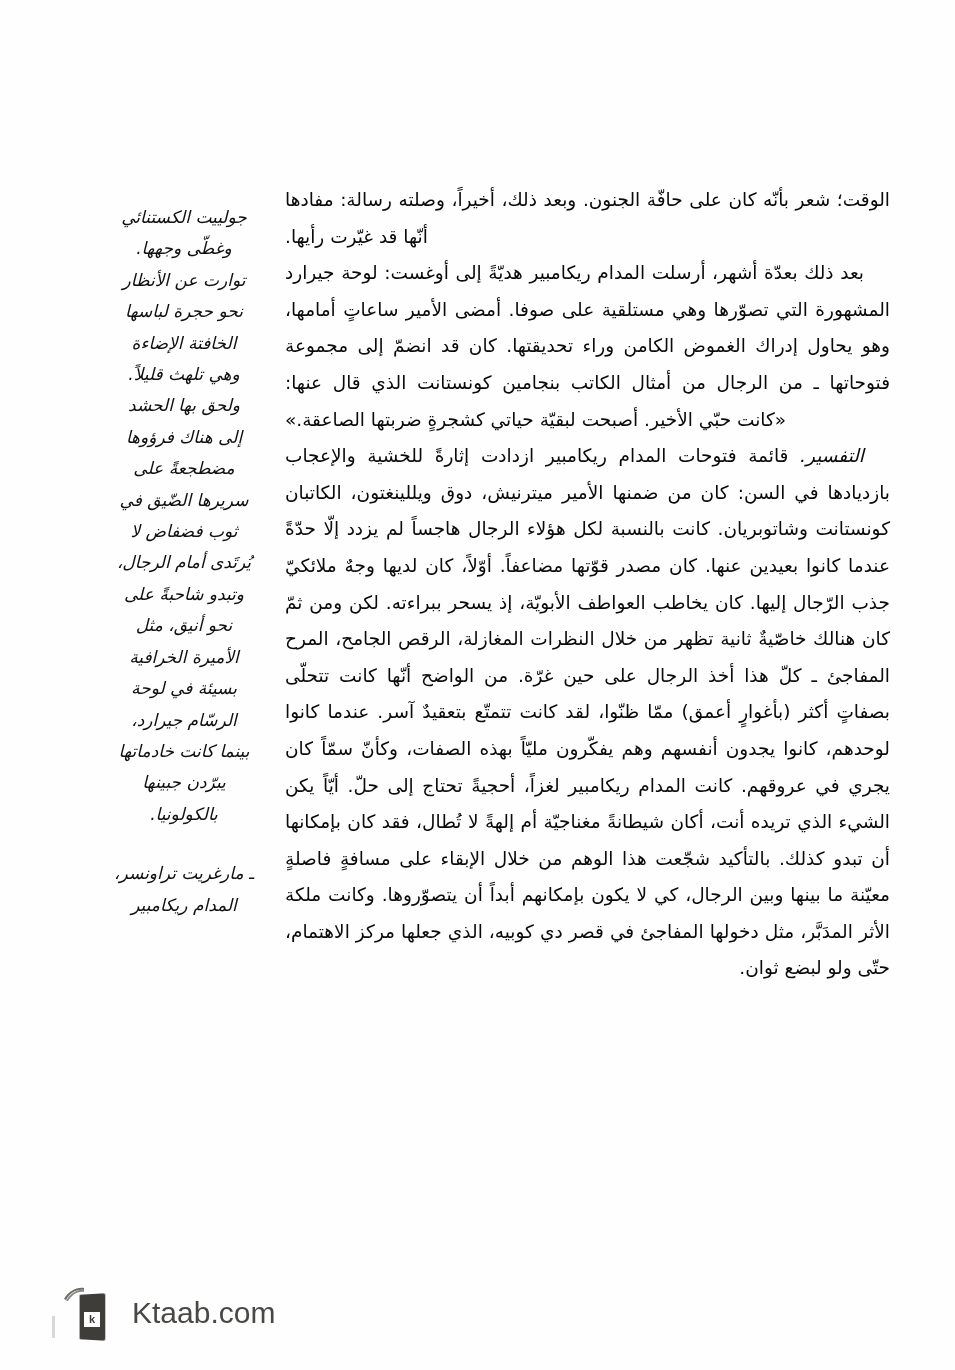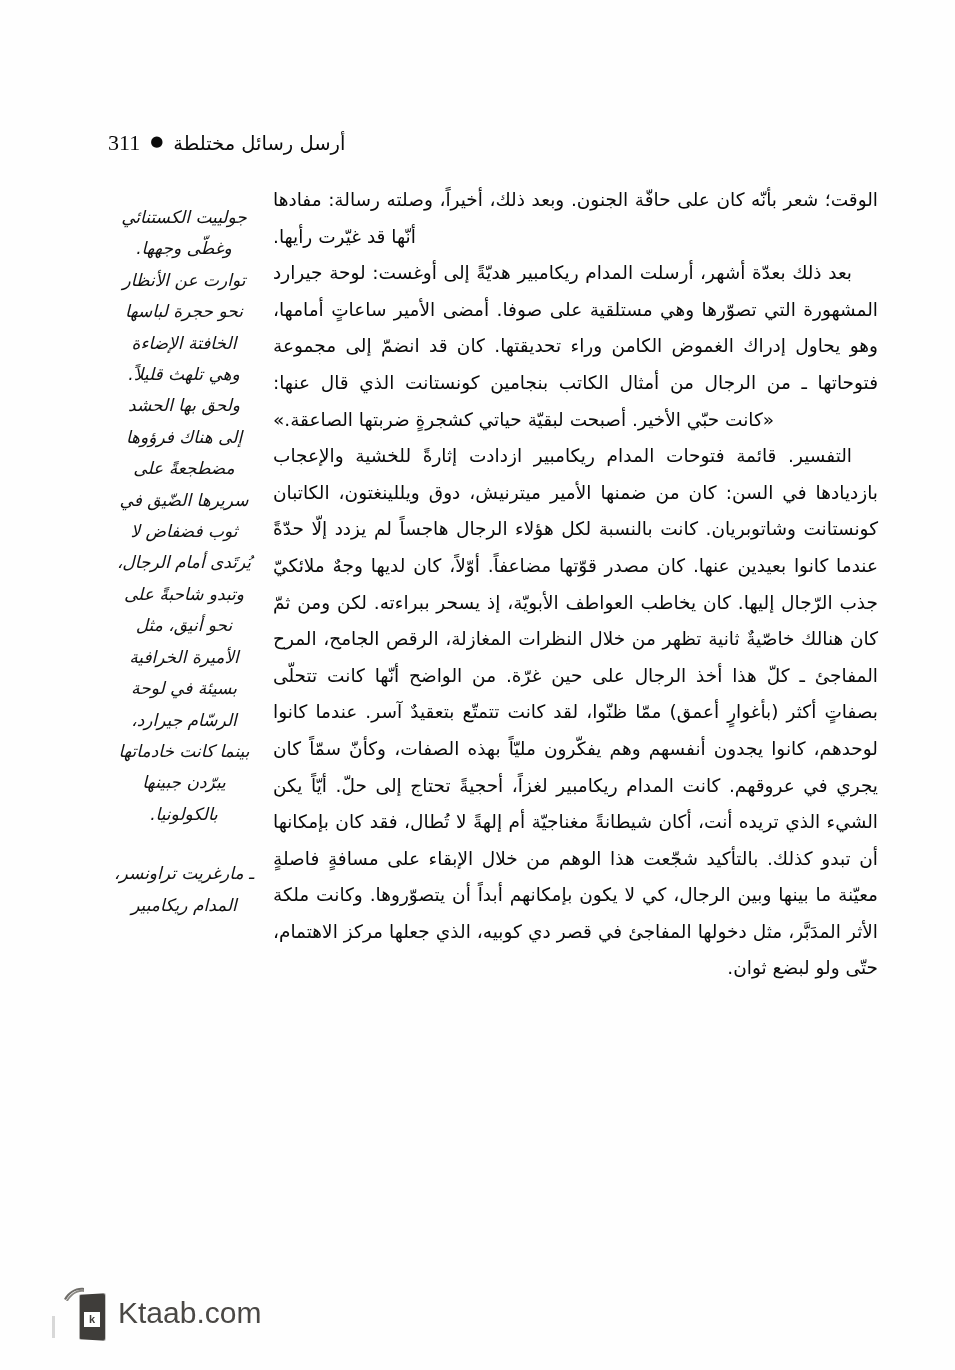--- a/index.html
+++ b/index.html
@@ -63,21 +63,21 @@
     top: 182px;
     left: 104px;
     width: 790px;
     height: 1040px;
   }
 
   
   .main-col {
     position: absolute;
     top: 0;
-    right: 16px;
+    right: 4px;
     width: 605px;
     direction: rtl;
     text-align: justify;
     text-align-last: right;
     font-family: "DejaVu Sans", sans-serif;
     font-size: 18.5px;
     line-height: 36.6px;
     color: #0a0a0a;
   }
   .main-col p {
@@ -86,20 +86,21 @@
   }
   .main-col p.indent {
     text-indent: 26px;
   }
   .main-col p.gap-before {
   }
   .main-col p.end-right {
     text-align-last: left;
   }
   .main-col .ital {
+    font-style: italic;
   }
 
   
   .side-col {
     position: absolute;
     top: 8px;
     left: 0;
     width: 160px;
     direction: rtl;
     text-align: center;
@@ -169,42 +170,37 @@
     left: 0px;
     top: 2px;
     width: 24px;
     height: 16px;
   }
   .logo-text {
     font-family: "Liberation Sans", sans-serif;
     font-size: 30px;
     color: #4a4845;
     letter-spacing: 0px;
-    margin-left: 4px;
+    margin-left: 18px;
     white-space: nowrap;
   }
   .edge-nick {
     position: absolute;
     left: 52px;
     top: 1316px;
     width: 3px;
     height: 22px;
     background: #d8d8d8;
   }
 </style>
 </head>
 <body>
 
 <div class="page">
 
-  <div class="running-head">
-    <span class="rh-page">311</span>
-    <span class="rh-sep">●</span>
-    <span class="rh-title">أرسل رسائل مختلطة</span>
-  </div>
 
   <div class="content">
 
     <div class="main-col">
       <p class="end-right">الوقت؛ شعر بأنّه كان على حافّة الجنون. وبعد ذلك، أخيراً، وصلته رسالة: مفادها أنّها قد غيّرت رأيها.</p>
 
       <p class="indent gap-before end-right">بعد ذلك بعدّة أشهر، أرسلت المدام ريكامبير هديّةً إلى أوغست: لوحة جيرارد المشهورة التي تصوّرها وهي مستلقية على صوفا. أمضى الأمير ساعاتٍ أمامها، وهو يحاول إدراك الغموض الكامن وراء تحديقتها. كان قد انضمّ إلى مجموعة فتوحاتها ـ من الرجال من أمثال الكاتب بنجامين كونستانت الذي قال عنها: «كانت حبّي الأخير. أصبحت لبقيّة حياتي كشجرةٍ ضربتها الصاعقة.»</p>
 
       <p class="indent gap-before"><span class="ital">التفسير.</span> <span>قائمة فتوحات المدام ريكامبير ازدادت إثارةً للخشية والإعجاب بازديادها في السن: كان من ضمنها الأمير ميترنيش، دوق ويللينغتون، الكاتبان كونستانت وشاتوبريان. كانت بالنسبة لكل هؤلاء الرجال هاجساً لم يزدد إلّا حدّةً عندما كانوا بعيدين عنها. كان مصدر قوّتها مضاعفاً. أوّلاً، كان لديها وجهٌ ملائكيّ جذب الرّجال إليها. كان يخاطب العواطف الأبويّة، إذ يسحر ببراءته. لكن ومن ثمّ كان هنالك خاصّيةٌ ثانية تظهر من خلال النظرات المغازلة، الرقص الجامح، المرح المفاجئ ـ كلّ هذا أخذ الرجال على حين غرّة. من الواضح أنّها كانت تتحلّى بصفاتٍ أكثر (بأغوارٍ أعمق) ممّا ظنّوا، لقد كانت تتمتّع بتعقيدٌ آسر. عندما كانوا لوحدهم، كانوا يجدون أنفسهم وهم يفكّرون مليّاً بهذه الصفات، وكأنّ سمّاً كان يجري في عروقهم. كانت المدام ريكامبير لغزاً، أحجيةً تحتاج إلى حلّ. أيّاً يكن الشيء الذي تريده أنت، أكان شيطانةً مغناجيّة أم إلهةً لا تُطال، فقد كان بإمكانها أن تبدو كذلك. بالتأكيد شجّعت هذا الوهم من خلال الإبقاء على مسافةٍ فاصلةٍ معيّنة ما بينها وبين الرجال، كي لا يكون بإمكانهم أبداً أن يتصوّروها. وكانت ملكة الأثر المدَبَّر، مثل دخولها المفاجئ في قصر دي كوبيه، الذي جعلها مركز الاهتمام، حتّى ولو لبضع ثوان.</span></p>
 

